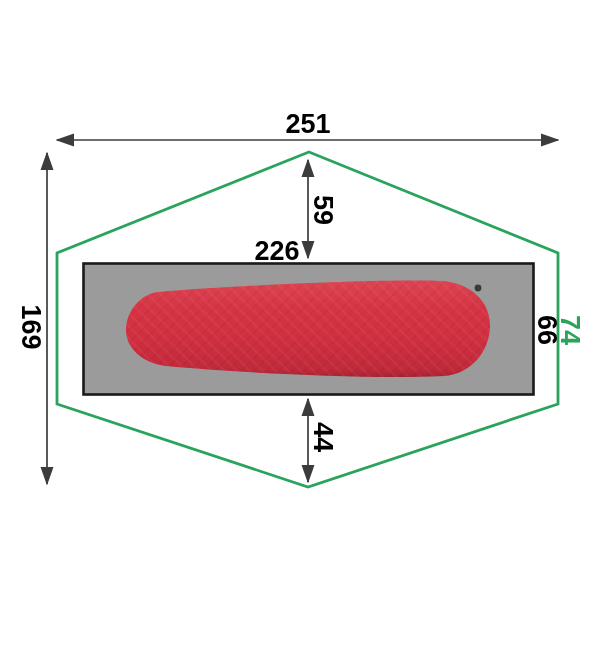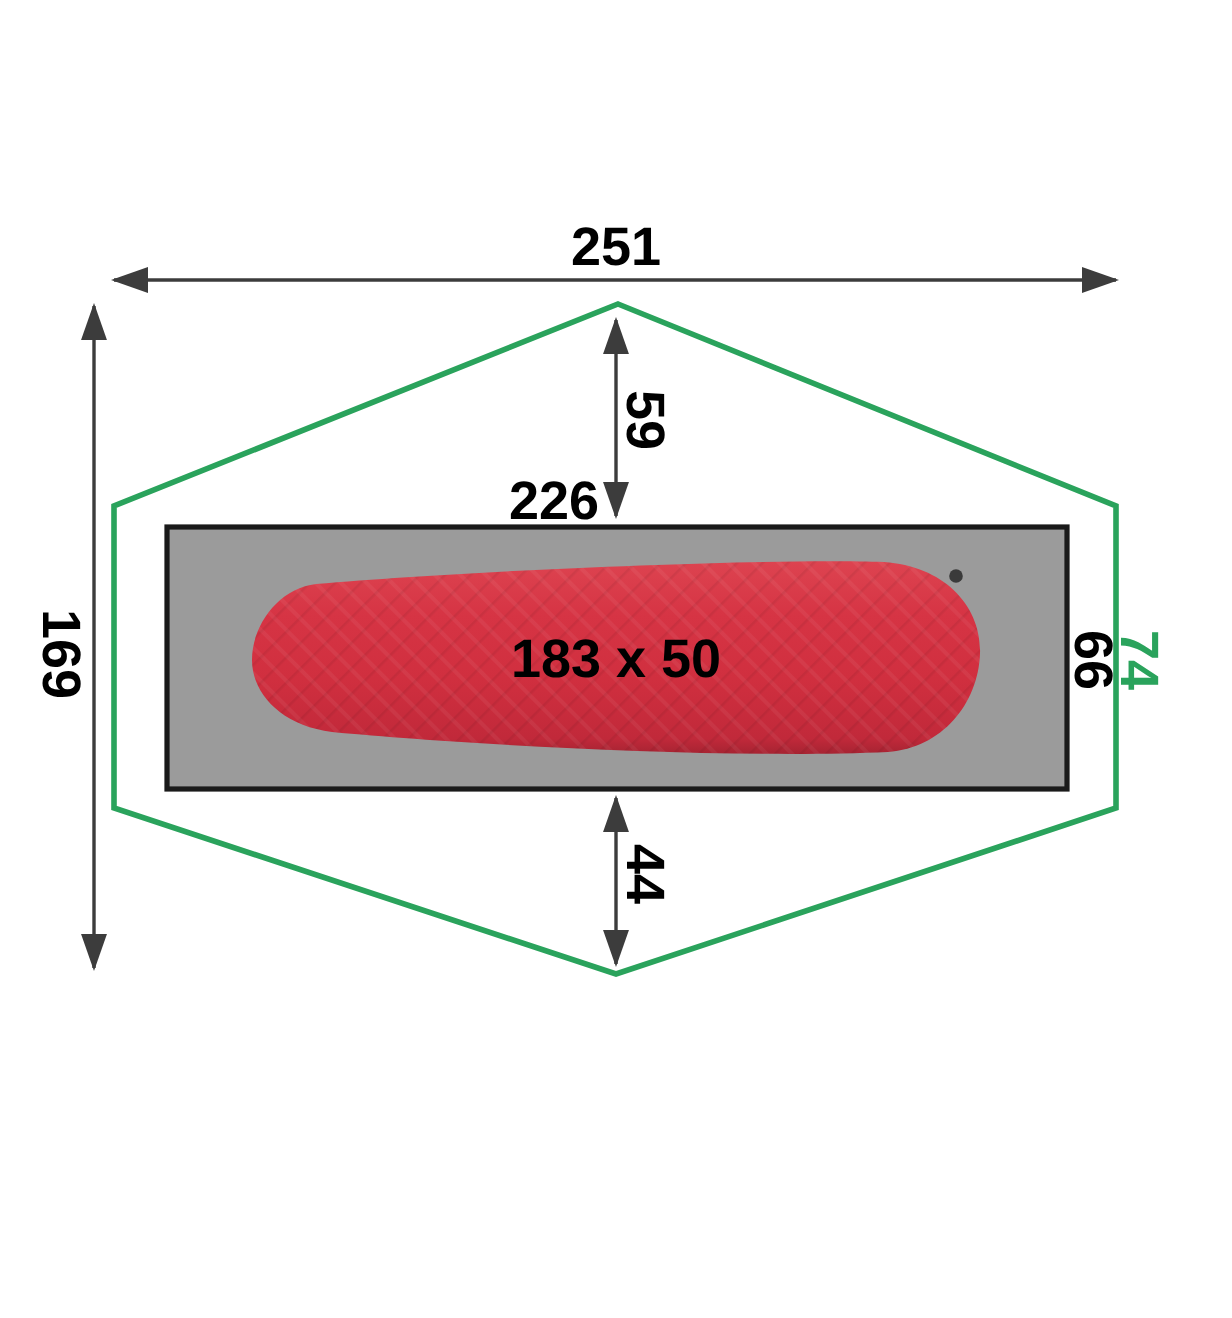--- a/index.html
+++ b/index.html
@@ -72,15 +72,14 @@
   <div class="lbl rot" style="left:322px;top:210px">59</div>
 
   <div class="lbl" style="left:277px;top:251px">226</div>
 
   <div class="lbl rot" style="left:546px;top:330px">66</div>
 
   <div class="lbl rot green" style="left:569px;top:330px">74</div>
 
   <div class="lbl rot" style="left:322px;top:437px">44</div>
 
-  <div class="lbl" style="left:308px;top:330px">183 x 50</div>
 
 </div>
 
 </body></html>

